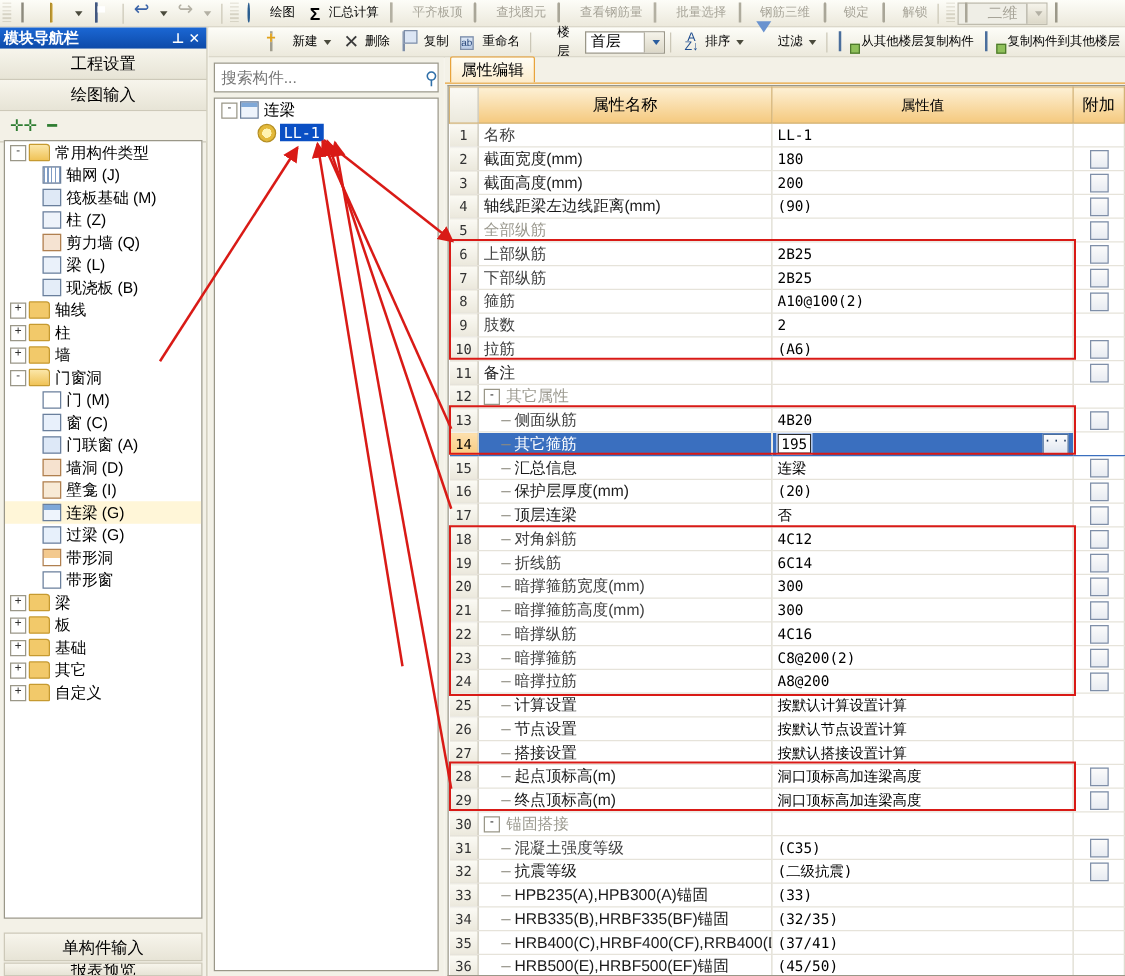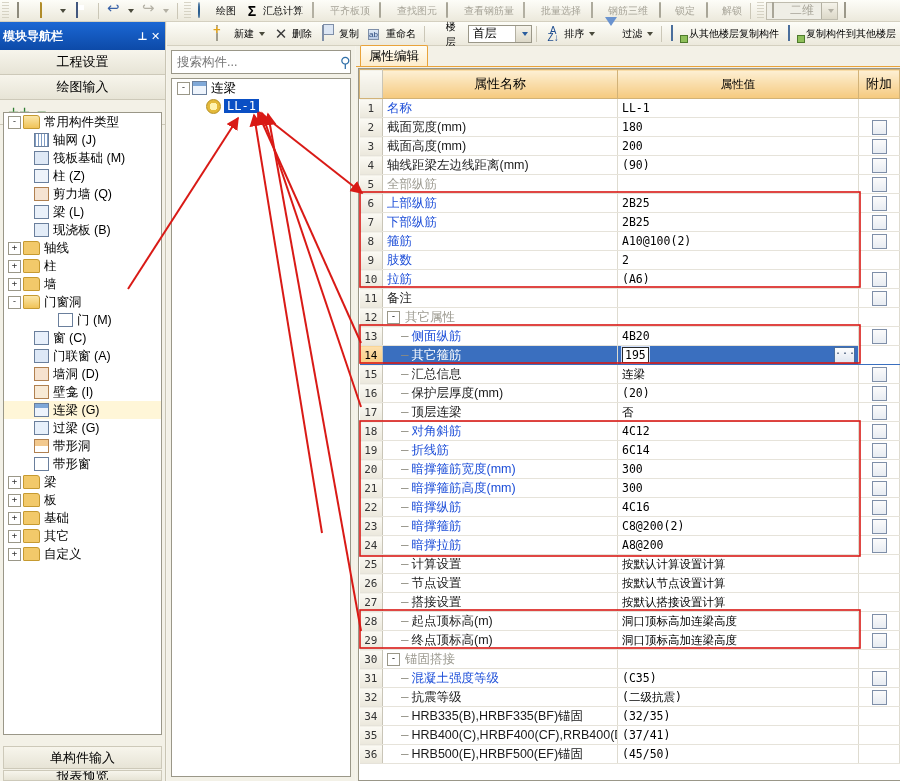--- a/index.html
+++ b/index.html
@@ -59,21 +59,21 @@
           border:1px solid #4a6e9c;}
   .i-bldg:after{content:"";position:absolute;right:-2px;bottom:-1px;width:6px;height:6px;background:#8fc05a;border:1px solid #4e7a2c;}
   .combo{display:flex;align-items:center;justify-content:space-between;width:72px;height:18px;
          background:#fff;border:1px solid #9a9788;font-size:12px;padding:0 0 0 4px;box-sizing:border-box;}
   .combo .cbtn{width:15px;height:16px;background:linear-gradient(#f5f3ea,#dcd8c8);border-left:1px solid #b3b0a2;
                display:flex;align-items:center;justify-content:center;}
   .combo.dis{background:#efeee6;color:#a7a498;border-color:#bfbcae;}
   
   #left-nav{position:absolute;left:0;top:22px;width:166px;bottom:0;background:#f3f1e7;
             border-right:1px solid #c9c5b4;box-sizing:border-box;}
-  .nav-title{height:28px;background:linear-gradient(#1b67d4,#0d4aa8);color:#fff;font-size:12px;font-weight:bold;
+  .nav-title{height:17px;background:linear-gradient(#1b67d4,#0d4aa8);color:#fff;font-size:12px;font-weight:bold;
              display:flex;align-items:center;padding:0 3px;box-sizing:border-box;}
   .nav-title .t{flex:1;}
   .nav-title .btn{width:13px;text-align:center;font-size:11px;cursor:pointer;}
   .nav-bar{height:24px;background:linear-gradient(#f7f5ec,#e7e4d6);border-bottom:1px solid #cdc9b9;
            display:flex;align-items:center;justify-content:center;font-size:13px;}
   .nav-tools{height:24px;display:flex;align-items:center;gap:8px;padding-left:8px;
              background:#f3f1e7;border-bottom:1px solid #cdc9b9;}
   .tool-plus,.tool-minus{color:#2e7d32;font-weight:bold;font-size:13px;}
   #tree-box{position:absolute;left:3px;right:3px;top:90px;bottom:46px;background:#fff;
             border:1px solid #9a9788;overflow:hidden;}
@@ -129,21 +129,21 @@
   th{height:26px;background:linear-gradient(#fdf0d4,#f5c97e);border:1px solid #d2b277;
      font-weight:normal;font-size:13px;}
   td{height:19px;border-right:1px solid #dedbd0;border-bottom:1px solid #e6e3da;
      padding:0 0 0 4px;white-space:nowrap;overflow:hidden;box-sizing:border-box;}
   .c-idx{width:22px;text-align:center;padding:0;background:linear-gradient(#fbfaf4,#ebe8dc);
          border-right:1px solid #c9c5b7;font-family:"DejaVu Sans Mono",monospace;font-size:11px;color:#333;}
   .c-name{width:232px;}
   .c-val{width:auto;font-family:"DejaVu Sans Mono",monospace;font-size:11.5px;}
   .c-add{width:40px;text-align:center;padding:0;border-left:1px solid #c9c5b7;}
   .nm{color:#1a1a1a;}
-  .nm.blue{color:#1d4ed8;}
+  .nm.blue{color:#404040;}
   .nm.gray{color:#9c9a90;}
   .dash{color:#8e8b80;padding-right:3px;font-family:"DejaVu Sans Mono",monospace;}
   .grp-tog{display:inline-block;width:11px;height:11px;border:1px solid #9a9788;background:#fff;
            font-size:9px;line-height:9px;text-align:center;vertical-align:middle;margin-right:5px;
            font-family:"DejaVu Sans Mono",monospace;}
   .cb{display:inline-block;width:13px;height:13px;border:1px solid #7f8fa8;
       background:linear-gradient(#fbfbfb,#e8ecf2);vertical-align:middle;}
   tr.sel td{background:#3a6fbf;color:#fff;border-bottom-color:#3a6fbf;}
   tr.sel td.c-idx{background:linear-gradient(#fde0ae,#f7cb80);color:#000;}
   tr.sel td.c-add{background:#fff;}
@@ -347,21 +347,21 @@
       <div class="tnode" style="padding-left: 4px;">
         <span class="tog">+</span>
         <span class="folder"></span>
         <span>墙</span>
       </div>
       <div class="tnode" style="padding-left: 4px;">
         <span class="tog">-</span>
         <span class="folder open"></span>
         <span>门窗洞</span>
       </div>
-      <div class="tnode" style="padding-left: 17px; margin-left: 24px;">
+      <div class="tnode" style="padding-left: 17px;">
         <span class="tspace"></span>
         <span class="ti door"></span>
         <span>门 (M)</span>
       </div>
       <div class="tnode" style="padding-left: 17px;">
         <span class="tspace"></span>
         <span class="ti win"></span>
         <span>窗 (C)</span>
       </div>
       <div class="tnode" style="padding-left: 17px;">
@@ -655,20 +655,26 @@
             <td class="c-idx">31</td>
             <td class="c-name"><span class="dash" style="margin-left: 14px;">—</span><span class="nm blue">混凝土强度等级</span></td>
             <td class="c-val"><span>(C35)</span></td>
             <td class="c-add"><span class="cb"></span></td>
           </tr>
           <tr>
             <td class="c-idx">32</td>
             <td class="c-name"><span class="dash" style="margin-left: 14px;">—</span><span class="nm">抗震等级</span></td>
             <td class="c-val"><span>(二级抗震)</span></td>
             <td class="c-add"><span class="cb"></span></td>
+          </tr>
+          <tr>
+            <td class="c-idx">33</td>
+            <td class="c-name"><span class="dash" style="margin-left: 14px;">—</span><span class="nm">HPB235(A),HPB300(A)锚固</span></td>
+            <td class="c-val"><span>(33)</span></td>
+            <td class="c-add"></td>
           </tr>
           <tr>
             <td class="c-idx">34</td>
             <td class="c-name"><span class="dash" style="margin-left: 14px;">—</span><span class="nm">HRB335(B),HRBF335(BF)锚固</span></td>
             <td class="c-val"><span>(32/35)</span></td>
             <td class="c-add"></td>
           </tr>
           <tr>
             <td class="c-idx">35</td>
             <td class="c-name"><span class="dash" style="margin-left: 14px;">—</span><span class="nm">HRB400(C),HRBF400(CF),RRB400(D)锚</span></td>

